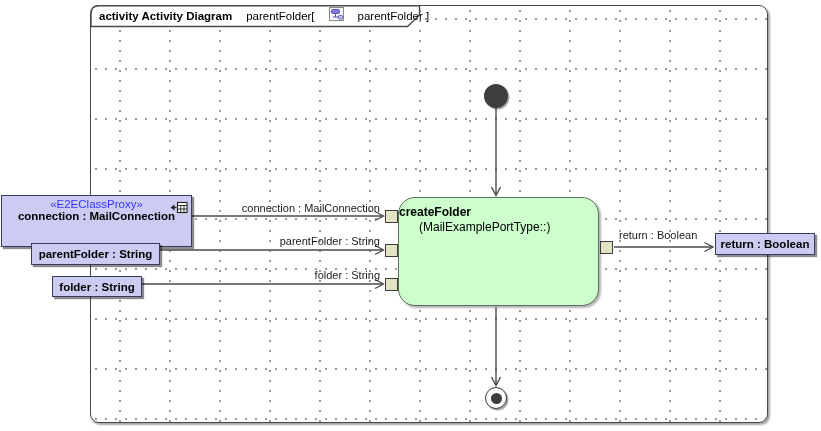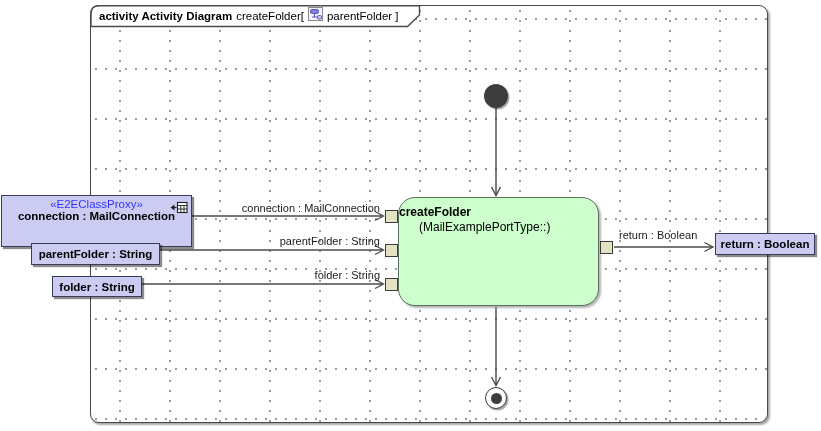--- a/index.html
+++ b/index.html
@@ -15,21 +15,21 @@
     box-shadow:1.5px 2px 2px rgba(0,0,0,0.35);
     background-image:
       radial-gradient(circle,#999 0.7px,rgba(0,0,0,0) 1.2px),
       radial-gradient(circle,#999 0.7px,rgba(0,0,0,0) 1.2px);
     background-size:10px 50px,50px 10px;
     background-position:0px 38px,4px 0px;
   }
   .edges{position:absolute;left:0;top:0;width:821px;height:431px;}
   .frame-tab-text{
     position:absolute;left:99px;top:8px;height:16px;line-height:16px;
-    font-size:11.5px;color:#000;white-space:nowrap;display:flex;align-items:center;gap:4px;
+    font-size:11.5px;color:#000;white-space:nowrap;display:flex;align-items:center;gap:14px;
   }
   .frame-tab-text .kw{font-weight:bold;}
   .tab-icon{display:inline-block;position:relative;top:0px;}
   
   .action{
     position:absolute;left:398px;top:197px;width:201px;height:109px;
     background:#ccffcc;border:1.5px solid #5c6e5c;border-radius:17px;
     box-shadow:2px 2px 2px rgba(120,120,120,0.55);
     padding-top:7px;box-sizing:border-box;
   }
@@ -102,21 +102,21 @@
         <path d="M491.5 187 L496 195.5 L500.5 187"></path>
     </g>
     <g stroke="#4a4a4a" stroke-width="1.4" fill="none">
       <path d="M496 307 V385"></path>
         <path d="M491.5 377 L496 385.5 L500.5 377"></path>
     </g>
   </svg>
 
   <div class="frame-tab-text">
     <span class="kw">activity Activity Diagram</span>
-    <span>createFolder[</span>
+    <span>parentFolder[</span>
     <span class="tab-icon">
       <svg width="15" height="14" viewBox="0 0 15 14">
         <rect x="0.5" y="0.5" width="14" height="13" fill="#f4f4ff" stroke="#888"></rect>
         <rect x="2.5" y="2.5" width="8" height="4" rx="1.5" fill="#8a7ae0" stroke="#4444aa" stroke-width="0.8"></rect>
         <path d="M6.5 7 V10 M4 10 H12" stroke="#4444aa" stroke-width="0.9" fill="none"></path>
         <rect x="9.5" y="8.5" width="4" height="3.5" rx="1" fill="#c8c0f0" stroke="#4444aa" stroke-width="0.8"></rect>
       </svg>
     </span>
     <span>parentFolder ]</span>
   </div>

